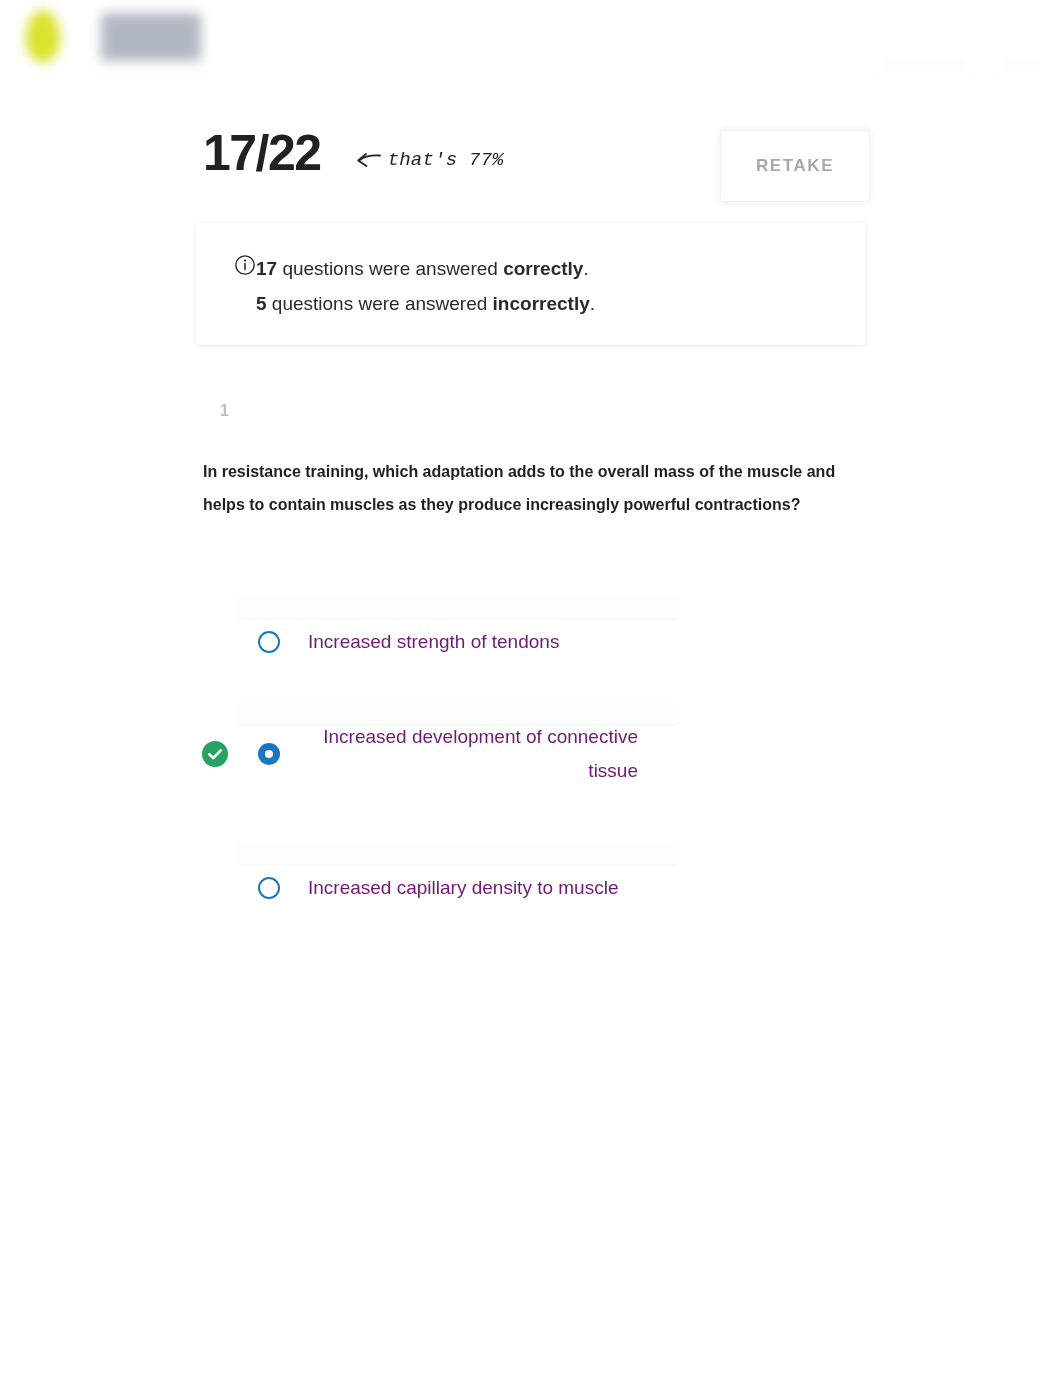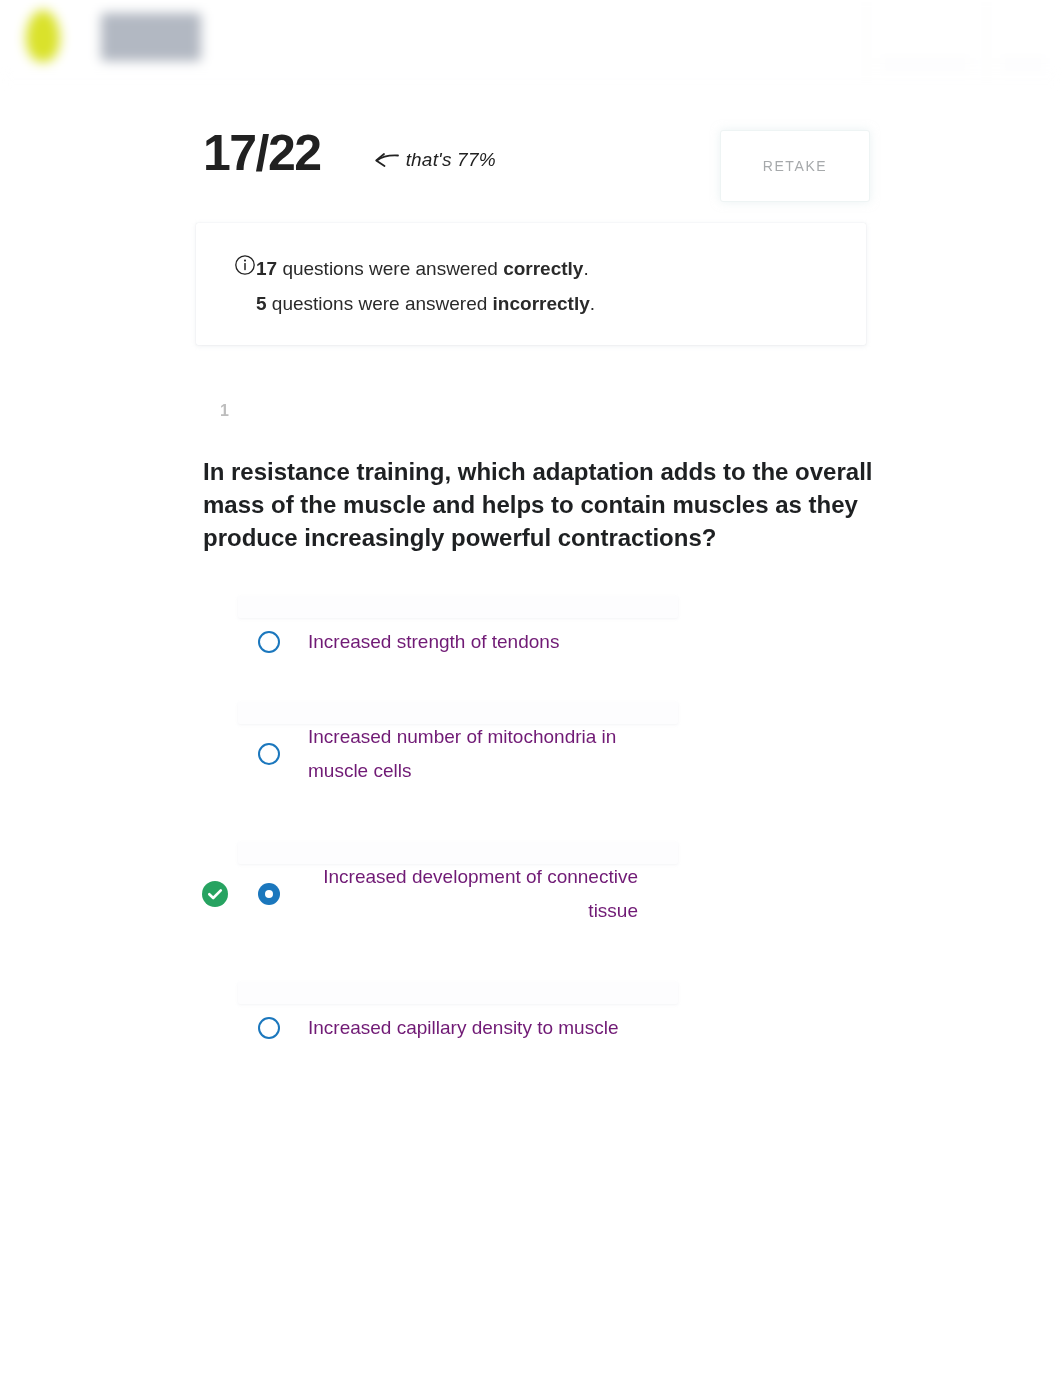--- a/index.html
+++ b/index.html
@@ -71,21 +71,20 @@
     background: #fcfcfd;
     border-radius: 2px;
   }
 
   
   .score-row {
     position: absolute;
     left: 203px; top: 128px;
     display: flex;
     align-items: center;
-    gap: 18px;
   }
   .score-value {
     font-size: 50px;
     font-weight: bold;
     letter-spacing: -1.5px;
     color: #212121;
     line-height: 1;
   }
   .score-note {
     margin-left: 34px;
@@ -95,21 +94,21 @@
     padding-top: 14px;
   }
   .arrow-left-icon {
     display: inline-block;
     width: 26px;
     height: 18px;
     position: relative;
   }
   .arrow-left-icon svg { display: block; }
   .score-note-text {
-    font-family: Liberation Sans, sans-serif;
+    font-family: Liberation Mono, monospace;
     font-size: 19px;
     font-style: italic;
     color: #222222;
     letter-spacing: 0.2px;
     white-space: nowrap;
   }
 
   
   .retake-wrap {
     position: absolute;
@@ -123,22 +122,22 @@
     background: #ffffff;
     border: 1.5px solid #eef4f4;
     border-radius: 3px;
     box-shadow: 0 0 10px rgba(216, 230, 232, 0.55);
     display: flex;
     align-items: center;
     justify-content: center;
     cursor: pointer;
   }
   .retake-label {
-    font-size: 14px;
-    font-weight: normal;
+    font-size: 17px;
+    font-weight: bold;
     letter-spacing: 1.6px;
     color: #a6a9ab;
   }
 
   
   .info-card {
     position: absolute;
     left: 196px; top: 223px;
     width: 670px; height: 122px;
     background: #ffffff;
@@ -169,21 +168,21 @@
     position: absolute;
     left: 220px; top: 402px;
     font-size: 16px;
     font-weight: bold;
     color: #bdbdbd;
   }
   .q-text {
     position: absolute;
     left: 203px; top: 455px;
     width: 672px;
-    font-size: 24px;
+    font-size: 16px;
     font-weight: bold;
     color: #1e2022;
     line-height: 33px;
   }
 
   
   .options {
     position: absolute;
     left: 196px; top: 596px;
     width: 690px;
@@ -306,27 +305,20 @@
   <div class="options">
 
     <div class="option-row row-1">
       <div class="option-card"></div>
       <div class="option-body">
         <span class="radio"></span>
         <span class="option-label">Increased strength of tendons</span>
       </div>
     </div>
 
-    <div class="option-row row-2">
-      <div class="option-card"></div>
-      <div class="option-body">
-        <span class="radio"></span>
-        <span class="option-label">Increased number of mitochondria in muscle cells</span>
-      </div>
-    </div>
 
     <div class="option-row row-3">
       <div class="option-card"></div>
       <div class="option-body">
         <span class="correct-marker">
           <svg width="26" height="26" viewBox="0 0 26 26">
             <circle cx="13" cy="13" r="13" fill="#27a361"></circle>
             <path d="M7.3 13.2 L11.2 17 L18.8 9.4" stroke="#ffffff" stroke-width="2.6" fill="none" stroke-linecap="round" stroke-linejoin="round"></path>
           </svg>
         </span>

